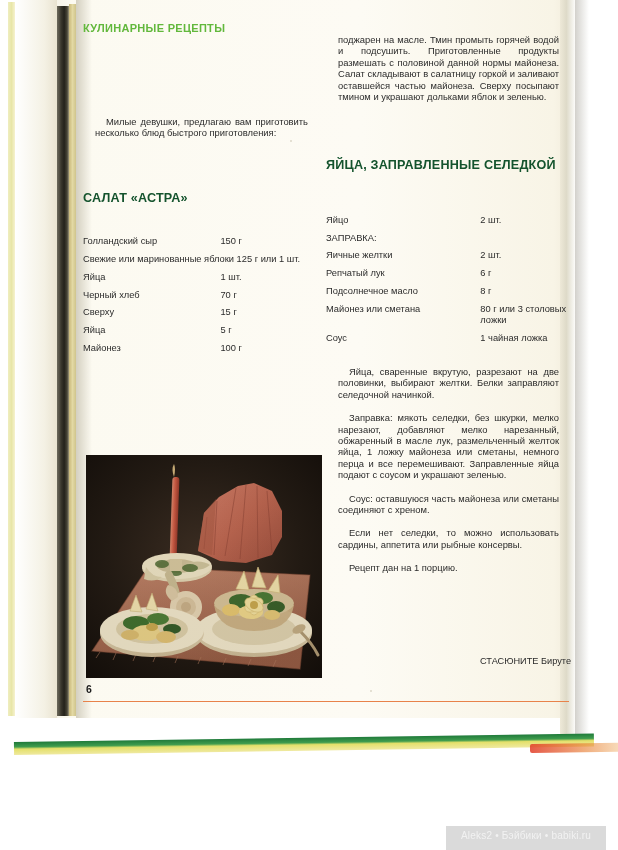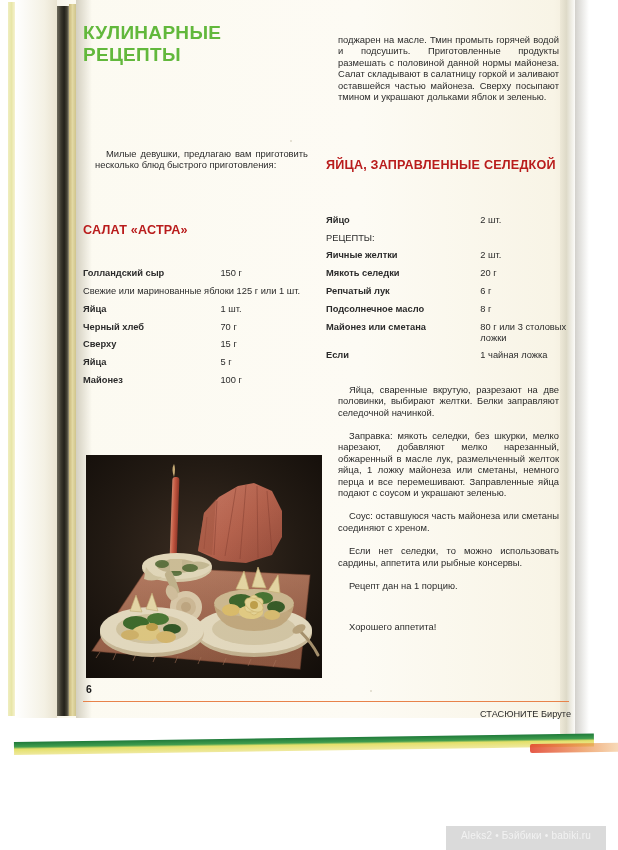--- a/index.html
+++ b/index.html
@@ -112,31 +112,31 @@
   
   .col {
     position: absolute;
     color: #262626;
   }
   .col-left { left: 83px; top: 22px; width: 237px; }
   .col-right { left: 326px; top: 22px; width: 245px; }
 
   h1.main-title {
     margin: 0;
-    font-size: 19px;
+    font-size: 11px;
     font-weight: bold;
     letter-spacing: 0.3px;
     color: #62b83c;
   }
   h2.recipe-title {
     margin: 0;
     font-size: 12.6px;
     font-weight: bold;
     letter-spacing: 0.2px;
-    color: #b91c1c;
+    color: #14532d;
   }
 
   p.body {
     margin: 12px;
     font-size: 9.4px;
     line-height: 11.4px;
     text-align: justify;
     text-indent: 11px;
     color: #2b2b2b;
   }
@@ -146,21 +146,21 @@
     width: 100%;
     border-collapse: collapse;
     font-size: 9.3px;
     color: #2b2b2b;
   }
   .ing-table td {
     padding: 3.4px 0;
     vertical-align: top;
     line-height: 11px;
   }
-  .ing-table td.name { width: 63%; padding-right: 4px; font-weight: bold; }
+  .ing-table td.name { width: 63%; padding-right: 4px; }
   .ing-table td.qty  { width: 37%; }
   .ing-table td.full { width: 100%; }
 
   .ing-table.left-tbl td.name { width: 58%; }
   .ing-table.left-tbl td.qty { width: 42%; }
 
   .spanrow td { padding-top: 3.4px; padding-bottom: 3.4px; margin-top: 25px; }
 
   .sign {
     font-size: 9.2px;
@@ -439,59 +439,54 @@
 
     <div style="height:39px"></div>
 
     <table class="ing-table">
       <tbody>
         <tr>
           <td class="name">Яйцо</td>
           <td class="qty">2 шт.</td>
         </tr>
         <tr>
-          <td class="full" colspan="2">РЕЦЕПТЫ:</td>
+          <td class="full" colspan="2">ЗАПРАВКА:</td>
         </tr>
         <tr>
           <td class="name">Яичные желтки</td>
           <td class="qty">2 шт.</td>
         </tr>
         <tr>
-          <td class="name">Мякоть селедки</td>
-          <td class="qty">20 г</td>
-        </tr>
-        <tr>
           <td class="name">Репчатый лук</td>
           <td class="qty">6 г</td>
         </tr>
         <tr>
           <td class="name">Подсолнечное масло</td>
           <td class="qty">8 г</td>
         </tr>
         <tr>
           <td class="name">Майонез или сметана</td>
           <td class="qty">80 г или 3 столовых ложки</td>
         </tr>
         <tr>
-          <td class="name">Если</td>
+          <td class="name">Соус</td>
           <td class="qty">1 чайная ложка</td>
         </tr>
       </tbody>
     </table>
 
     <div style="height:7px"></div>
 
     <p class="body">Яйца, сваренные вкрутую, разрезают на две половинки, выбирают желтки. Белки заправляют селедочной начинкой.</p>
     <p class="body">Заправка: мякоть селедки, без шкурки, мелко нарезают, добавляют мелко нарезанный, обжаренный в масле лук, размельченный желток яйца, 1 ложку майонеза или сметаны, немного перца и все перемешивают. Заправленные яйца подают с соусом и украшают зеленью.</p>
     <p class="body">Соус: оставшуюся часть майонеза или сметаны соединяют с хреном.</p>
     <p class="body">Если нет селедки, то можно использовать сардины, аппетита или рыбные консервы.</p>
     <p class="body">Рецепт дан на 1 порцию.</p>
 
     <div style="height:6px"></div>
-    <p class="body">Хорошего аппетита!</p>
 
     <div style="height:64px"></div>
     <div class="sign">СТАСЮНИТЕ Бируте</div>
   </div>
 
   <div class="page-num">6</div>
   <div class="rule-orange"></div>
 
   <div class="watermark">Aleks2 • Бэйбики • babiki.ru</div>
 

